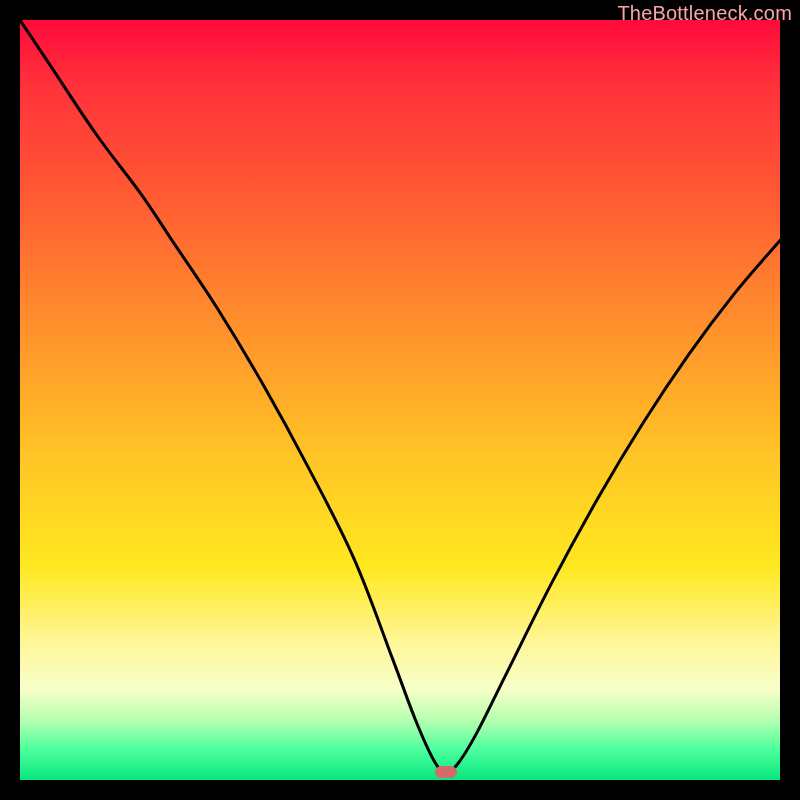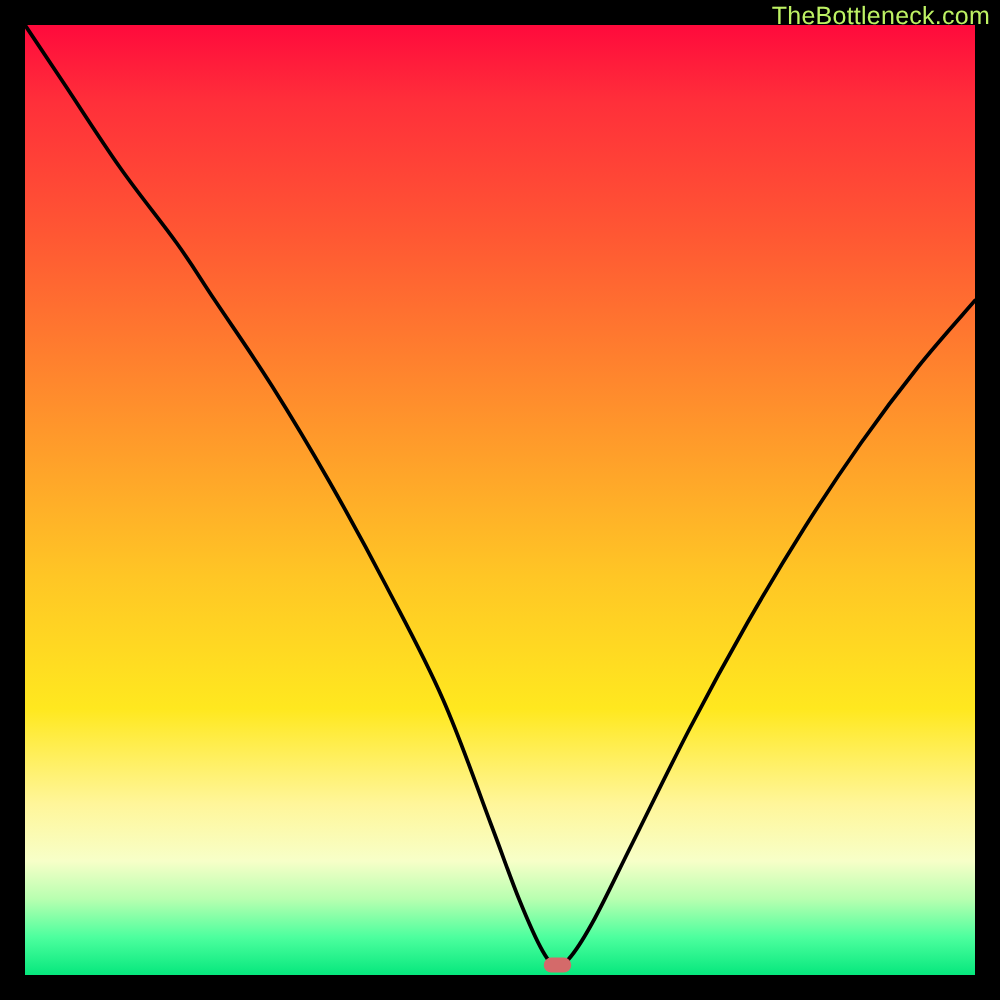--- a/index.html
+++ b/index.html
@@ -39,21 +39,21 @@
       #4dff9e 96%,
       #06e77d 100%
     );
   }
   .watermark {
     position: absolute;
     top: 2px;
     right: 8px;
     font-family: Arial, Helvetica, sans-serif;
     font-size: 20px;
-    color: #bef264;
+    color: #fca5a5;
     letter-spacing: 0.2px;
     user-select: none;
   }
   svg.curve {
     position: absolute;
     left: 0;
     top: 0;
     width: 760px;
     height: 760px;
   }

